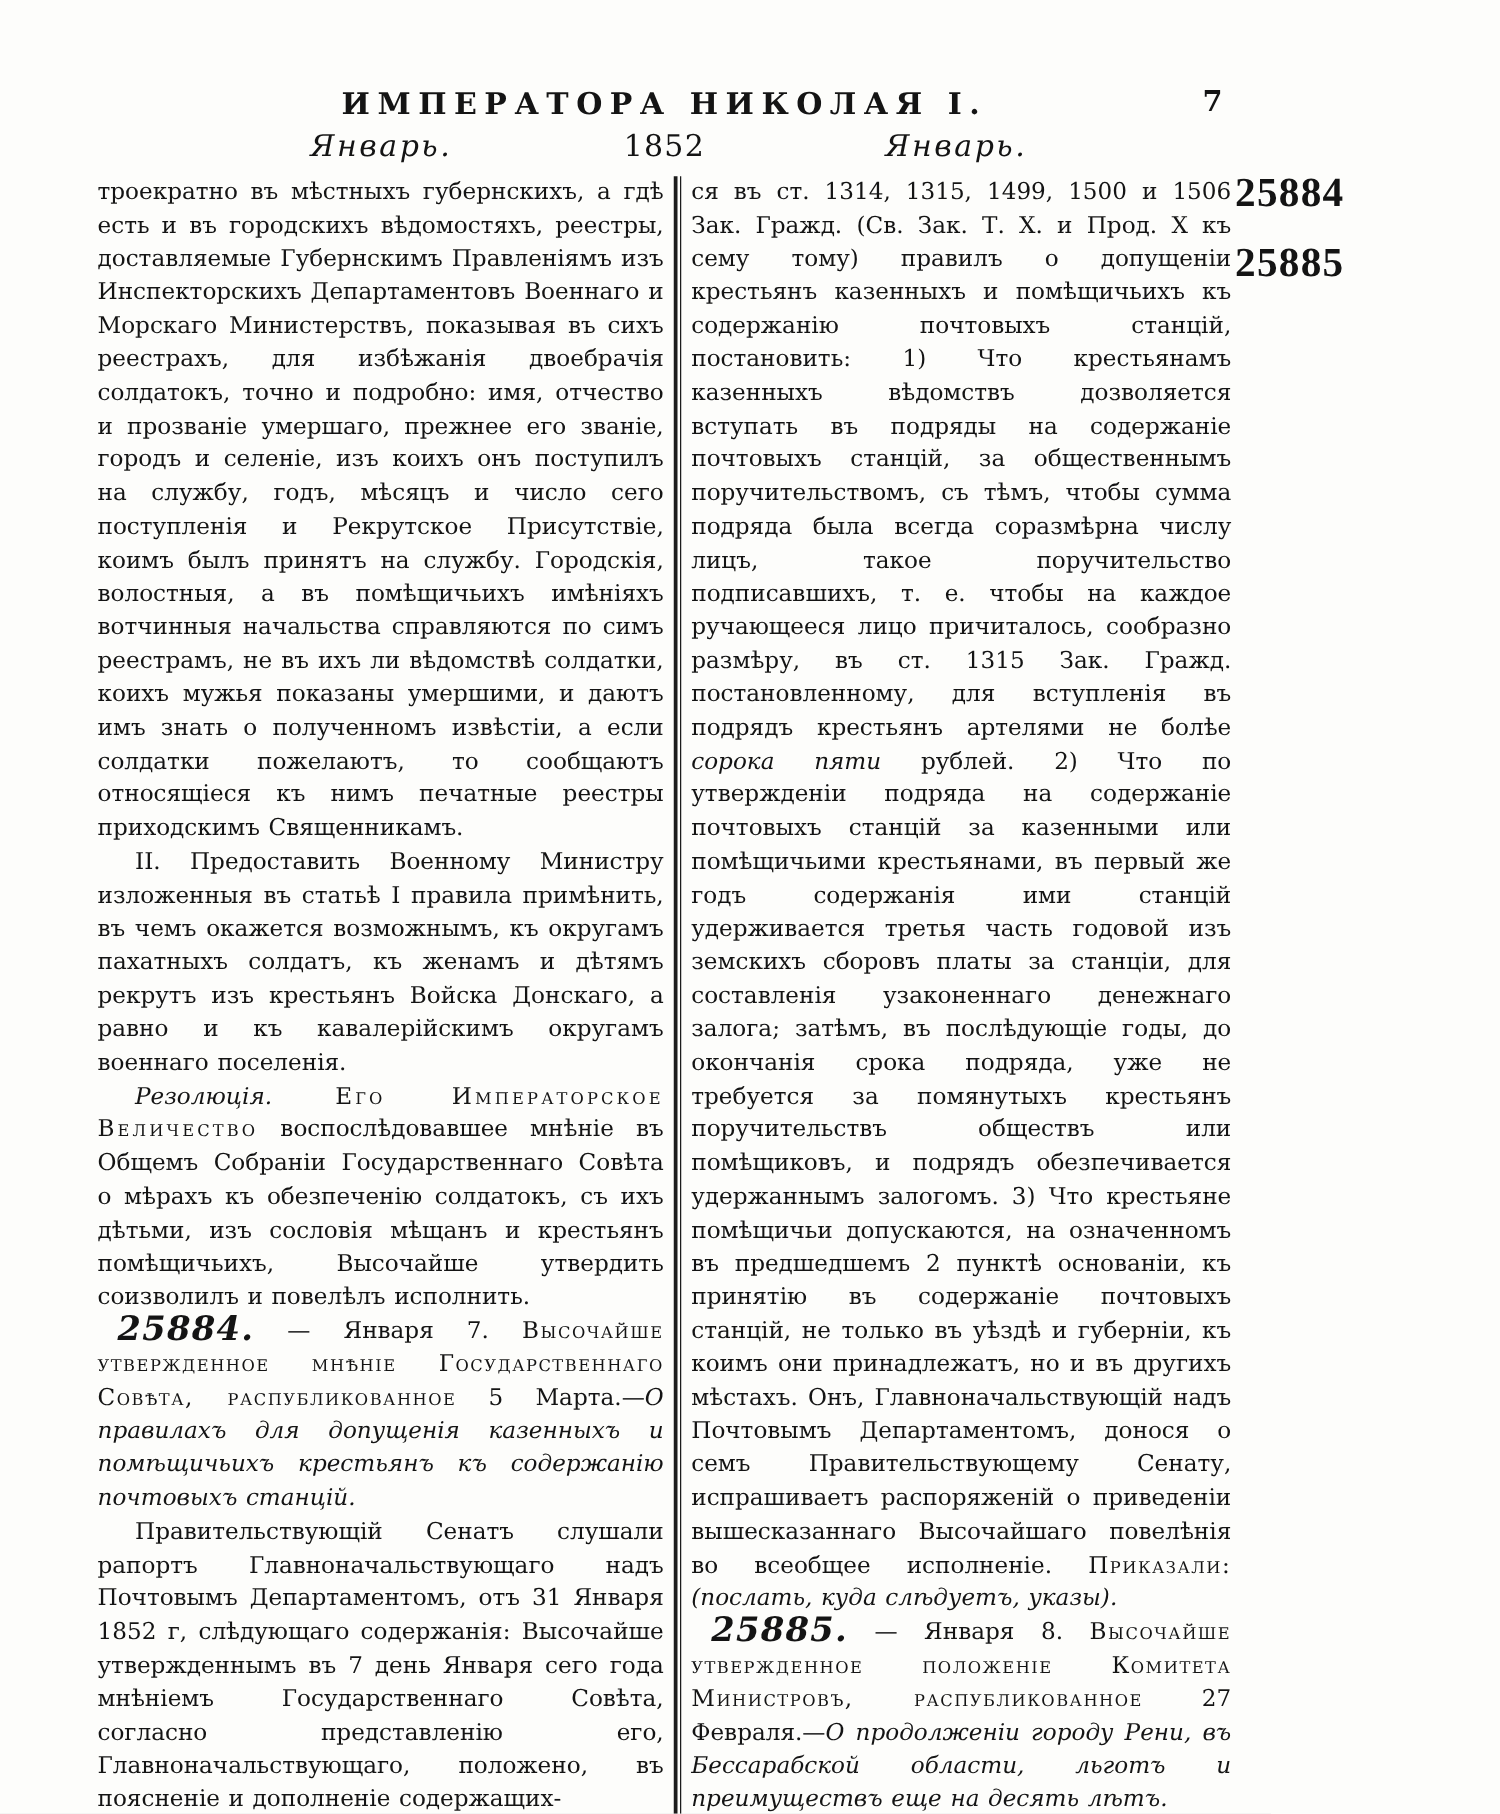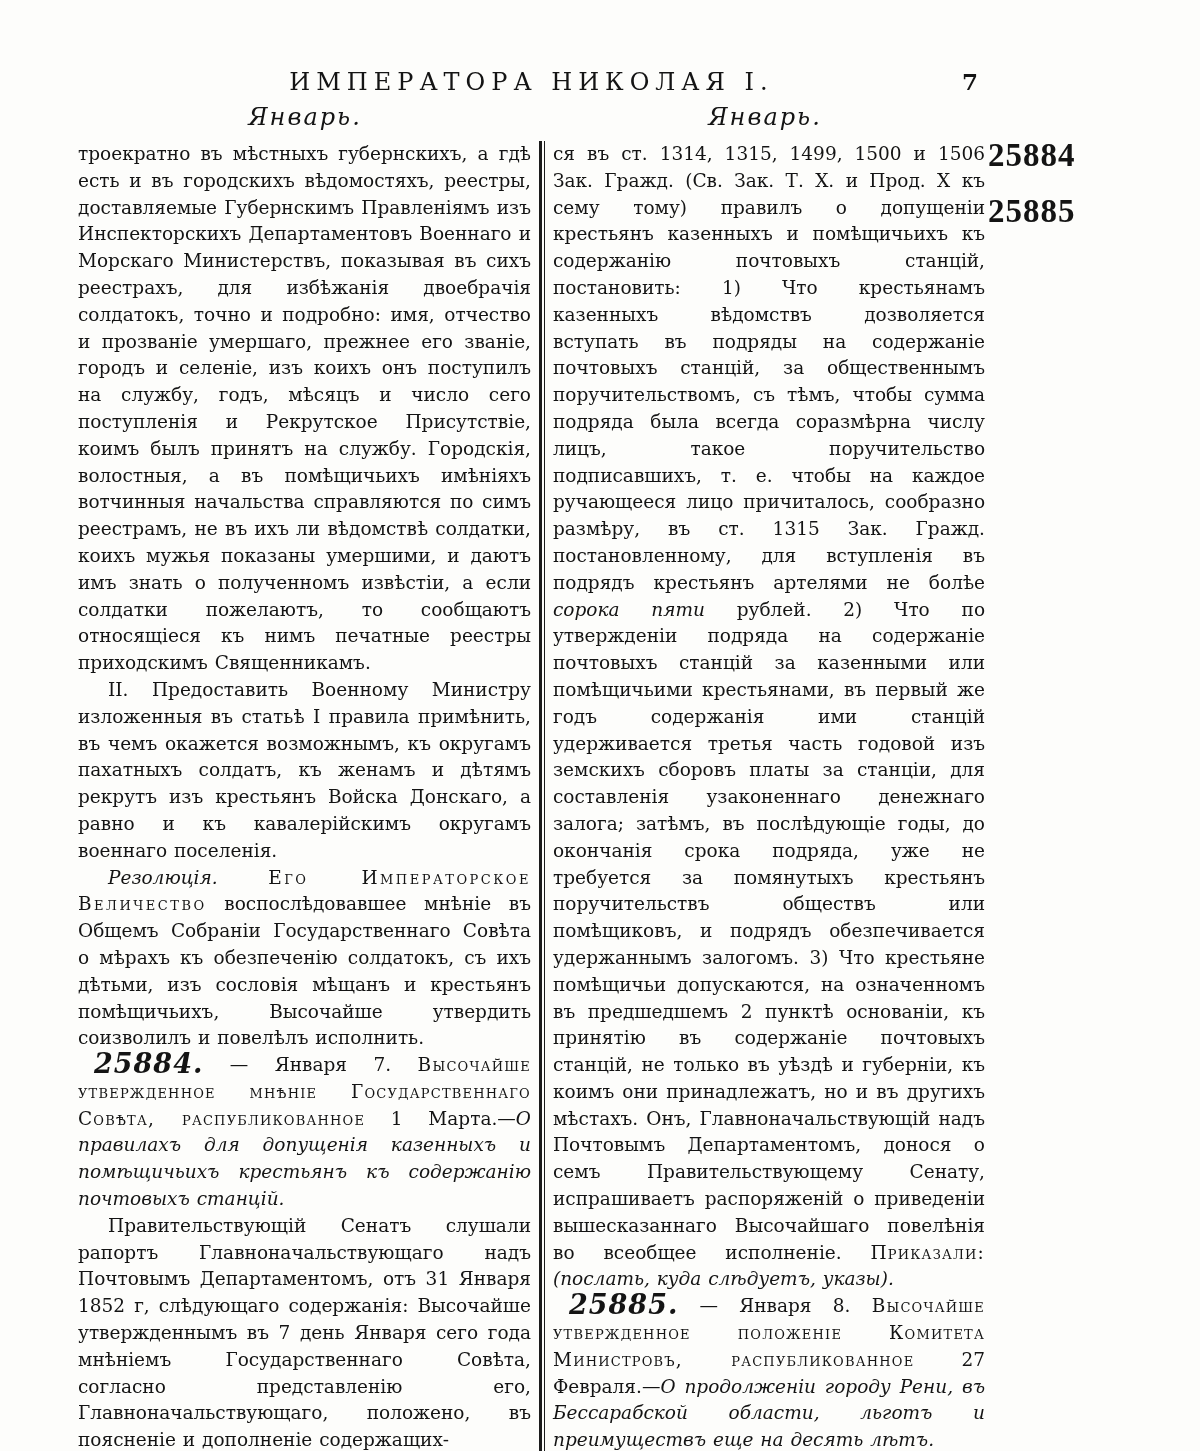--- a/index.html
+++ b/index.html
@@ -11,21 +11,21 @@
     background: #fdfdfb;
     color: #141414;
     font-family: "DejaVu Serif", "Liberation Serif", serif;
     overflow: hidden;
   }
   .running-title {
     position: absolute;
     top: 68px; left: 78px; width: 907px;
     text-align: center;
     font-size: 24px;
-    font-weight: normal;
+    font-weight: bold;
     letter-spacing: 6px;
     white-space: nowrap;
   }
   .page-number {
     position: absolute;
     top: 68px; left: 938px; width: 64px;
     text-align: center;
     font-size: 23px;
     font-weight: bold;
   }
@@ -87,37 +87,38 @@
 </style>
 </head>
 <body>
 
 <div class="page">
 
   <div class="running-title">ИМПЕРАТОРА НИКОЛАЯ I.</div>
   <div class="page-number">7</div>
 
   <div class="subheader-month-left">Январь.</div>
+  <div class="subheader-year">1852</div>
   <div class="subheader-month-right">Январь.</div>
 
   <div class="margin-number first">25884</div>
   <div class="margin-number second">25885</div>
 
   <div class="columns">
 
     <div class="col-left">
       <p class="para"><span>троекратно въ мѣстныхъ губернскихъ, а гдѣ есть и въ городскихъ вѣдомостяхъ, реестры, доставляемые Губернскимъ Правленіямъ изъ Инспекторскихъ Департаментовъ Военнаго и Морскаго Министерствъ, показывая въ сихъ реестрахъ, для избѣжанія двоебрачія солдатокъ, точно и подробно: имя, отчество и прозваніе умершаго, прежнее его званіе, городъ и селеніе, изъ коихъ онъ поступилъ на службу, годъ, мѣсяцъ и число сего поступленія и Рекрутское Присутствіе, коимъ былъ принятъ на службу. Городскія, волостныя, а въ помѣщичьихъ имѣніяхъ вотчинныя начальства справляются по симъ реестрамъ, не въ ихъ ли вѣдомствѣ солдатки, коихъ мужья показаны умершими, и даютъ имъ знать о полученномъ извѣстіи, а если солдатки пожелаютъ, то сообщаютъ относящіеся къ нимъ печатные реестры приходскимъ Священникамъ.</span></p>
       <p class="para indent"><span>II. Предоставить Военному Министру изложенныя въ статьѣ I правила примѣнить, въ чемъ окажется возможнымъ, къ округамъ пахатныхъ солдатъ, къ женамъ и дѣтямъ рекрутъ изъ крестьянъ Войска Донскаго, а равно и къ кавалерійскимъ округамъ военнаго поселенія.</span></p>
       <p class="para indent"><span class="italic">Резолюція.</span>
         <span class="spaced">Его Императорское Величество</span>
         <span>воспослѣдовавшее мнѣніе въ Общемъ Собраніи Государственнаго Совѣта о мѣрахъ къ обезпеченію солдатокъ, съ ихъ дѣтьми, изъ сословія мѣщанъ и крестьянъ помѣщичьихъ, Высочайше утвердить соизволилъ и повелѣлъ исполнить.</span></p>
       <p class="para entry"><span class="entry-number">25884.</span>
         <span>— Января 7.</span>
         <span class="smallcaps">Высочайше утвержденное мнѣніе Государственнаго Совѣта, распубликованное</span>
-        <span>1 Марта.—</span><span class="italic">О правилахъ для допущенія казенныхъ и помѣщичьихъ крестьянъ къ содержанію почтовыхъ станцій.</span></p>
+        <span>5 Марта.—</span><span class="italic">О правилахъ для допущенія казенныхъ и помѣщичьихъ крестьянъ къ содержанію почтовыхъ станцій.</span></p>
       <p class="para indent"><span>Правительствующій Сенатъ слушали рапортъ Главноначальствующаго надъ Почтовымъ Департаментомъ, отъ 31 Января 1852 г, слѣдующаго содержанія: Высочайше утвержденнымъ въ 7 день Января сего года мнѣніемъ Государственнаго Совѣта, согласно представленію его, Главноначальствующаго, положено, въ поясненіе и дополненіе содержащих-</span></p>
     </div>
 
     <div class="column-divider"></div>
 
     <div class="col-right">
       <p class="para"><span>ся въ ст. 1314, 1315, 1499, 1500 и 1506 Зак. Гражд. (Св. Зак. Т. X. и Прод. X къ сему тому) правилъ о допущеніи крестьянъ казенныхъ и помѣщичьихъ къ содержанію почтовыхъ станцій, постановить: 1) Что крестьянамъ казенныхъ вѣдомствъ дозволяется вступать въ подряды на содержаніе почтовыхъ станцій, за общественнымъ поручительствомъ, съ тѣмъ, чтобы сумма подряда была всегда соразмѣрна числу лицъ, такое поручительство подписавшихъ, т. е. чтобы на каждое ручающееся лицо причиталось, сообразно размѣру, въ ст. 1315 Зак. Гражд. постановленному, для вступленія въ подрядъ крестьянъ артелями не болѣе</span>
         <span class="italic">сорока пяти</span>
         <span>рублей. 2) Что по утвержденіи подряда на содержаніе почтовыхъ станцій за казенными или помѣщичьими крестьянами, въ первый же годъ содержанія ими станцій удерживается третья часть годовой изъ земскихъ сборовъ платы за станціи, для составленія узаконеннаго денежнаго залога; затѣмъ, въ послѣдующіе годы, до окончанія срока подряда, уже не требуется за помянутыхъ крестьянъ поручительствъ обществъ или помѣщиковъ, и подрядъ обезпечивается удержаннымъ залогомъ. 3) Что крестьяне помѣщичьи допускаются, на означенномъ въ предшедшемъ 2 пунктѣ основаніи, къ принятію въ содержаніе почтовыхъ станцій, не только въ уѣздѣ и губерніи, къ коимъ они принадлежатъ, но и въ другихъ мѣстахъ. Онъ, Главноначальствующій надъ Почтовымъ Департаментомъ, донося о семъ Правительствующему Сенату, испрашиваетъ распоряженій о приведеніи вышесказаннаго Высочайшаго повелѣнія во всеобщее исполненіе.</span>
         <span class="smallcaps">Приказали:</span>

